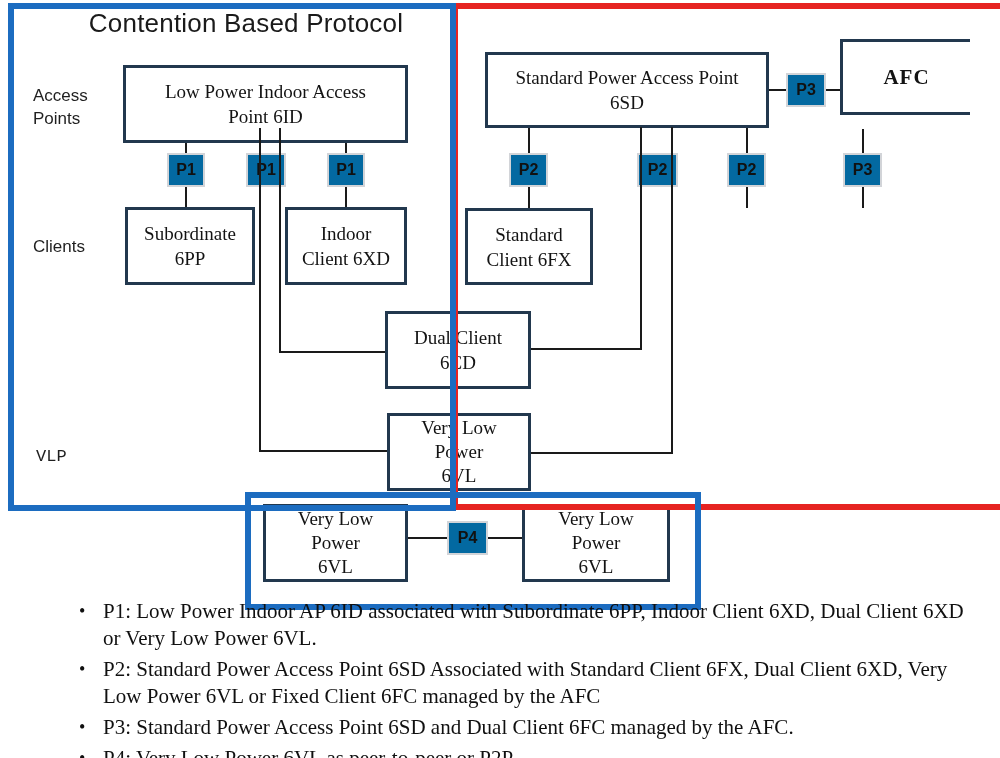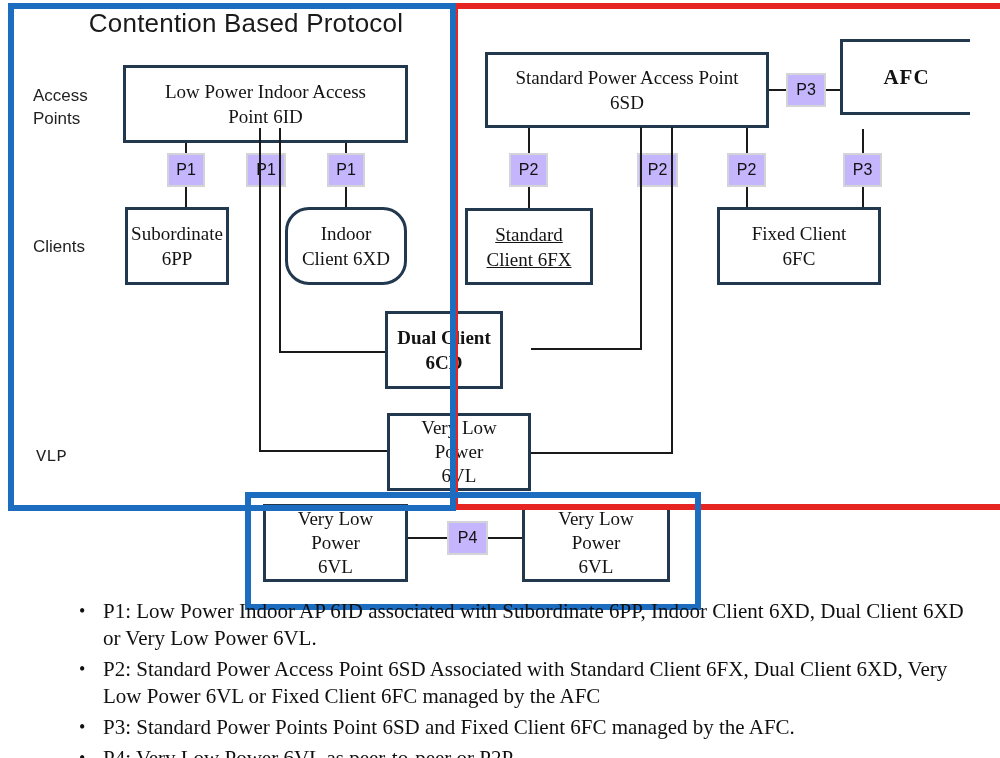--- a/index.html
+++ b/index.html
@@ -11,22 +11,22 @@
   .region{position:absolute;border:6px solid;background:transparent;z-index:5;pointer-events:none;}
   .region.blue{border-color:var(--blue);}
   .region.red{border-color:var(--red);}
   .rtitle{position:absolute;z-index:6;text-align:center;font-size:26px;letter-spacing:.2px;color:#1a1a1a;padding-left:20px;}
   .rowlabel{position:absolute;z-index:6;font-size:17px;line-height:23px;color:#1f1f1f;white-space:pre-line;}
   .node{position:absolute;z-index:2;box-sizing:border-box;background:#ffffff;border:3px solid var(--node);
         display:flex;align-items:center;justify-content:center;text-align:center;
         font-family:"Liberation Serif", serif;font-size:19px;line-height:25px;color:#131313;white-space:pre-line;}
   .node.noright{border-right:none;}
   .node.afc{font-weight:bold;font-size:21px;letter-spacing:1px;}
-  .port{position:absolute;z-index:3;box-sizing:border-box;background:#c4b5fd;border:2px solid var(--port);
-        display:flex;align-items:center;justify-content:center;font-size:16px;color:#111;height:34px;}
+  .port{position:absolute;z-index:3;box-sizing:border-box;background:#0369a1;border:2px solid var(--port);
+        display:flex;align-items:center;justify-content:center;font-size:16px;color:#111;height:34px;font-weight:bold;}
   .vline{position:absolute;width:2px;background:var(--line);z-index:1;}
   .hline{position:absolute;height:2px;background:var(--line);z-index:1;}
   .over{z-index:4;}
   #legend{position:absolute;left:70px;top:598px;width:895px;z-index:6;
           font-family:"Liberation Serif", serif;font-size:21px;line-height:27px;color:#101010;}
   .bullet{display:flex;margin-bottom:4px;}
   .bullet .dot{flex:0 0 33px;padding-left:9px;box-sizing:border-box;font-size:18px;}
   .bullet .txt{flex:1;}
 </style>
 </head>
@@ -58,29 +58,27 @@
   <div class="vline" style="left:862px;top:187px;height:21px;"></div>
 
   <div class="hline" style="left:407px;top:537px;width:41px;"></div>
   <div class="hline" style="left:487px;top:537px;width:36px;"></div>
 
   <div class="node" style="left:123px;top:51px;width:285px;height:78px;margin-top:14px;">Low Power Indoor Access
 Point 6ID</div>
   <div class="node" style="left:485px;top:52px;width:284px;height:76px;">Standard Power Access Point
 6SD</div>
   <div class="node afc noright" style="left:840px;top:39px;width:130px;height:76px;">AFC</div>
-  <div class="node" style="left:125px;top:207px;width:104px;height:78px;">Subordinate
+  <div class="node" style="left:125px;top:207px;width:130px;height:78px;">Subordinate
 6PP</div>
-  <div class="node" style="left:285px;top:207px;width:122px;height:78px;border-radius:24px;">Indoor
+  <div class="node" style="left:285px;top:207px;width:122px;height:78px;">Indoor
 Client 6XD</div>
-  <div class="node" style="left:465px;top:208px;width:128px;height:77px;text-decoration:underline;">Standard
+  <div class="node" style="left:465px;top:208px;width:128px;height:77px;">Standard
 Client 6FX</div>
-  <div class="node" style="left:717px;top:207px;width:164px;height:78px;">Fixed Client
-6FC</div>
-  <div class="node" style="left:385px;top:311px;width:118px;height:78px;font-weight:bold;">Dual Client
+  <div class="node" style="left:385px;top:311px;width:146px;height:78px;">Dual Client
 6CD</div>
   <div class="node" style="left:387px;top:413px;width:144px;height:78px;line-height:24px;">Very Low
 Power
 6VL</div>
   <div class="node" style="left:263px;top:504px;width:145px;height:78px;line-height:24px;">Very Low
 Power
 6VL</div>
   <div class="node" style="left:522px;top:504px;width:148px;height:78px;line-height:24px;">Very Low
 Power
 6VL</div>
@@ -110,21 +108,21 @@
     <div class="bullet">
       <span class="dot">•</span>
       <span class="txt">P1: Low Power Indoor AP 6ID associated with Subordinate 6PP, Indoor Client 6XD, Dual Client 6XD or Very Low Power 6VL.</span>
     </div>
     <div class="bullet">
       <span class="dot">•</span>
       <span class="txt">P2: Standard Power Access Point 6SD Associated with Standard Client 6FX, Dual Client 6XD, Very Low Power 6VL or Fixed Client 6FC managed by the AFC</span>
     </div>
     <div class="bullet">
       <span class="dot">•</span>
-      <span class="txt">P3: Standard Power Points Point 6SD and Fixed Client 6FC managed by the AFC.</span>
+      <span class="txt">P3: Standard Power Access Point 6SD and Dual Client 6FC managed by the AFC.</span>
     </div>
     <div class="bullet">
       <span class="dot">•</span>
       <span class="txt">P4: Very Low Power 6VL as peer-to-peer or P2P</span>
     </div>
   </div>
 
 </div>
 
 </body></html>

